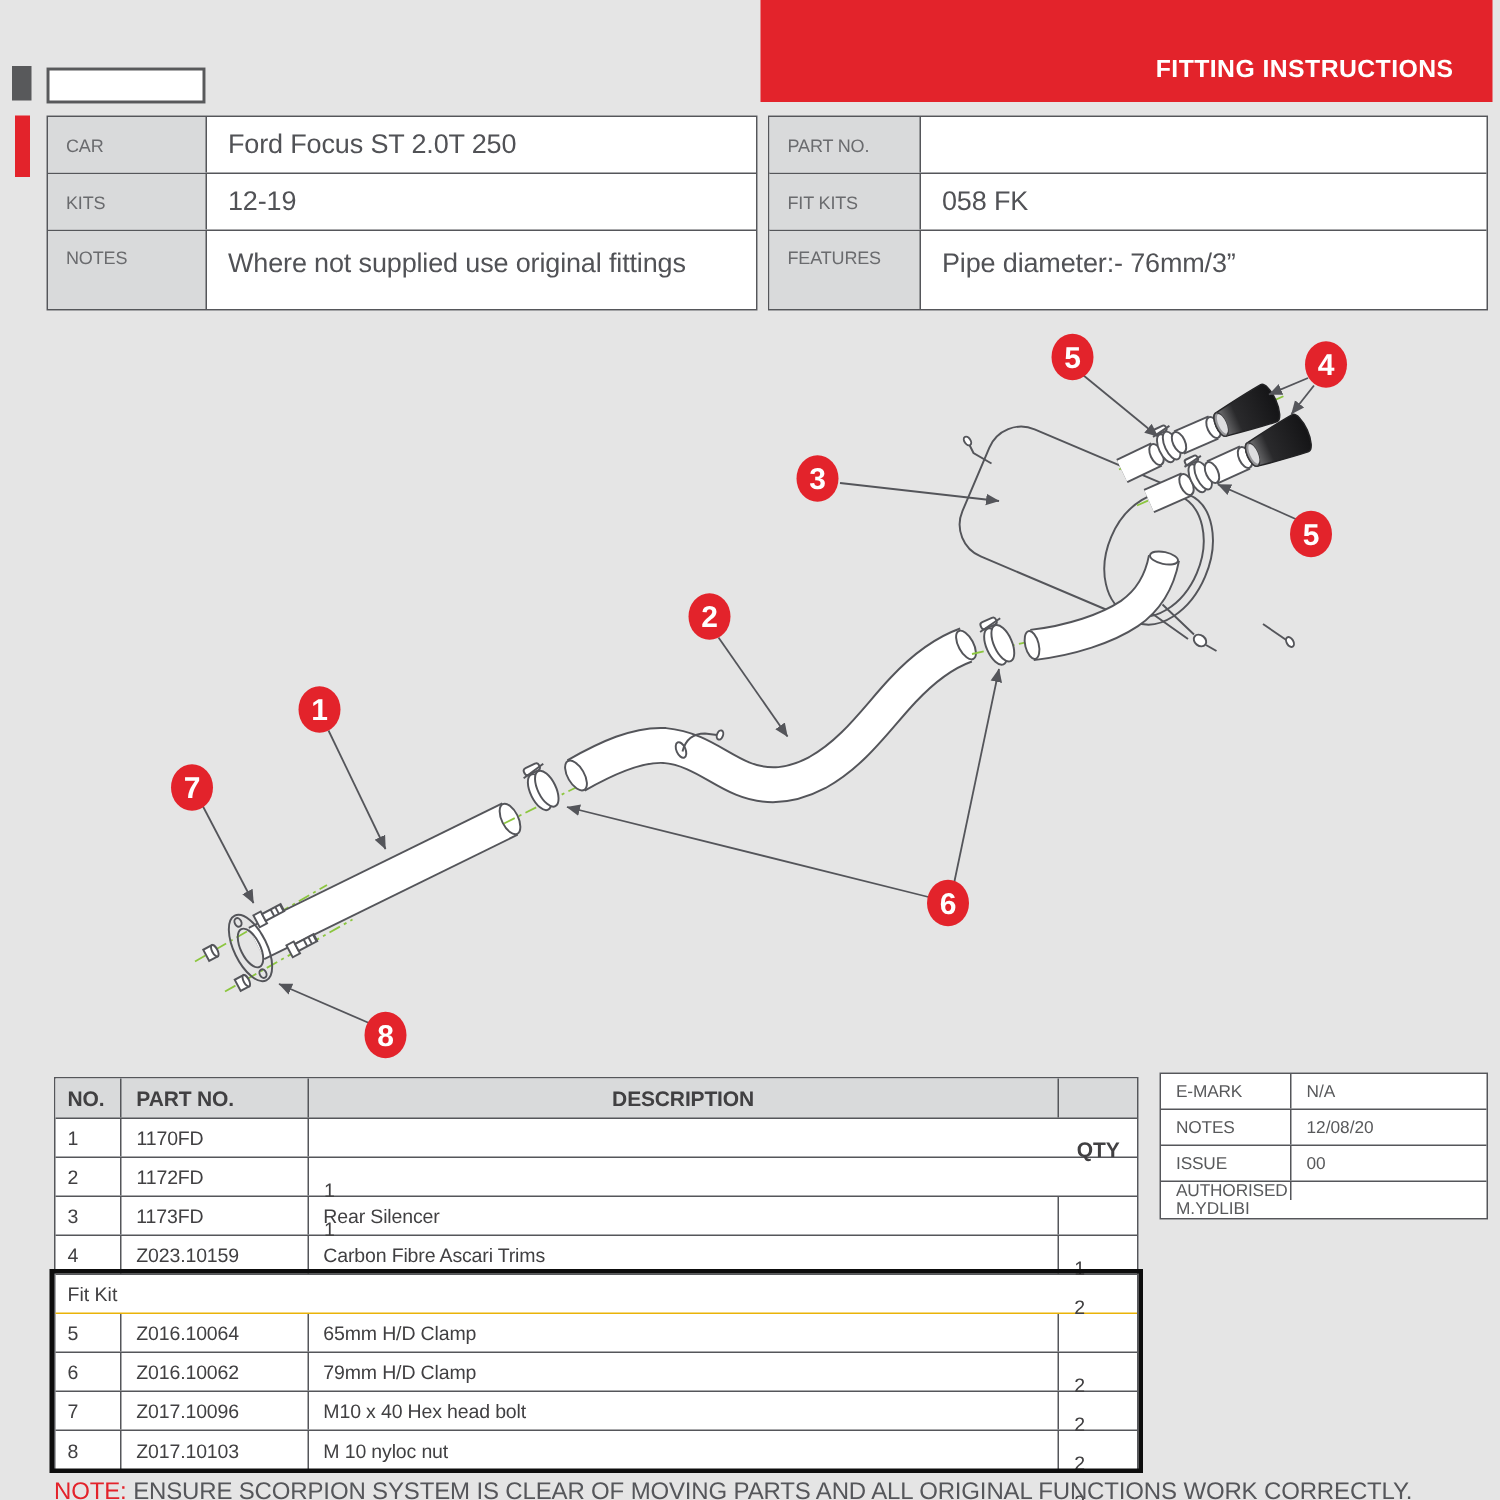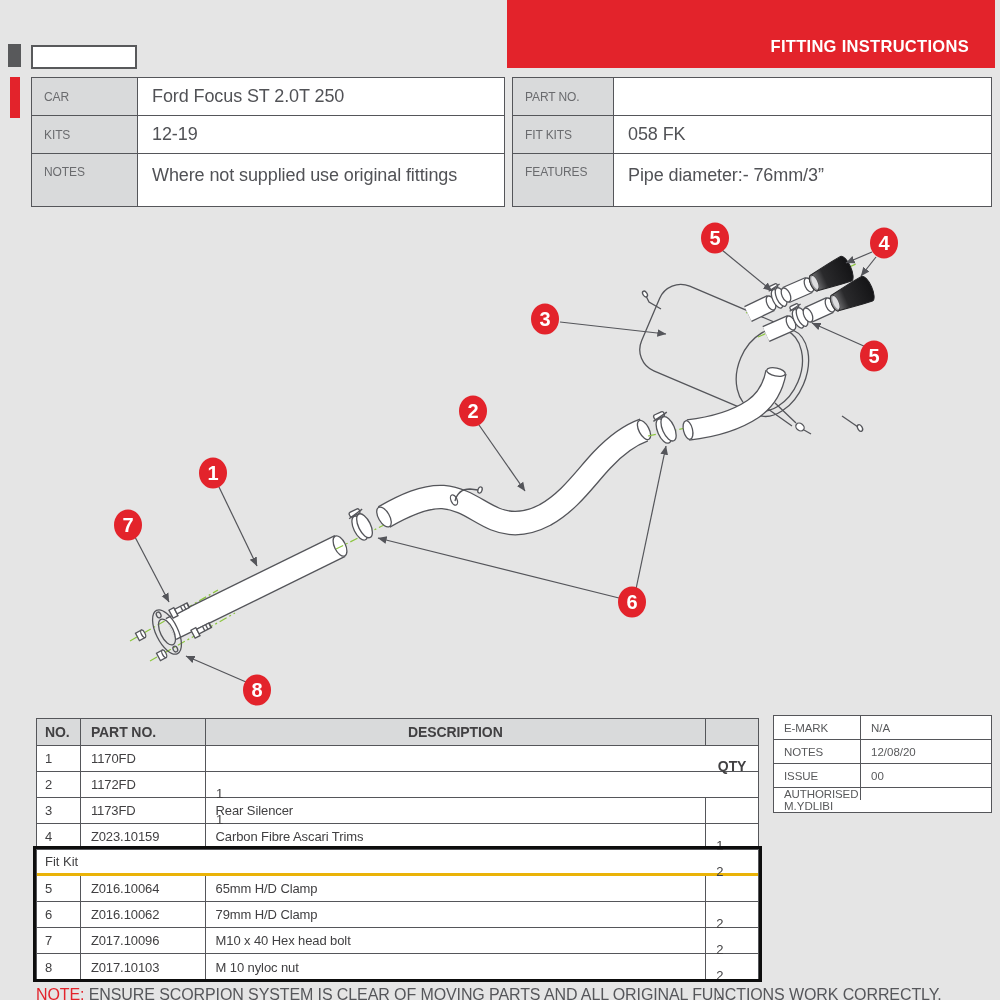--- a/index.html
+++ b/index.html
@@ -49,21 +49,21 @@
   .parts .tr:last-child { border-bottom:none; }
   .parts .tr.head { height:27px; background:#d9dadb; font-weight:bold; font-size:14px; color:#414042; }
   .parts .td { display:flex; align-items:center; border-right:1px solid #55565a; padding-left:10px; color:#414042; letter-spacing:-0.1px; }
   .parts .td:last-child { border-right:none;margin-top:47px; }
   .parts .c-no { width:44px; padding-left:8px; }
   .parts .c-pn { width:125px; }
   .parts .c-ds { width:502px; }
   .parts .c-qt { width:52px; }
   .parts .head .c-ds { justify-content:center; padding-left:0; }
   .parts .head .c-qt { justify-content:center; padding-left:0; }
-  .parts .fitkit-row { display:flex; align-items:center; height:26px; border-bottom:3px solid #eab308; padding-left:8px; font-size:13px; }
+  .parts .fitkit-row { display:flex; align-items:center; height:26px; border-bottom:1px solid #eab308; padding-left:8px; font-size:13px; }
   .fitkit-border { position:absolute; left:33px; top:846px; width:729px; height:136px; border:3px solid #0d0d0d; background:transparent; }
   
   .meta { position:absolute; left:773px; top:715px; width:219px; border:1.5px solid #55565a; background:#fff; font-size:11.5px; color:#58595b; }
   .meta .row { display:flex; height:24px; border-bottom:1.5px solid #55565a; }
   .meta .row:last-child { border-bottom:none;flex-direction:column; }
   .meta .lab { width:87px; border-right:1.5px solid #55565a; display:flex; align-items:center; padding-left:10px; letter-spacing:-0.1px; }
   .meta .val { flex:1; display:flex; align-items:center; padding-left:10px; }
   
   .footnote { position:absolute; left:36px; top:986px; font-size:16px; letter-spacing:-0.1px; color:#55565a; white-space:nowrap; }
   .footnote .red { color:#e3232b; }

